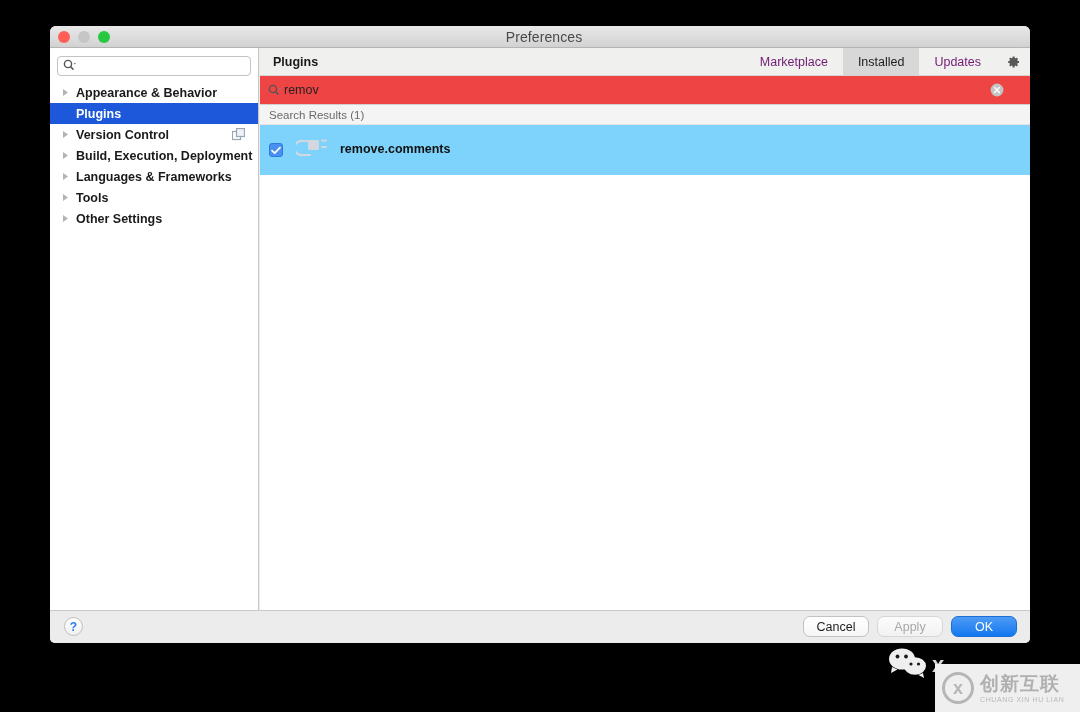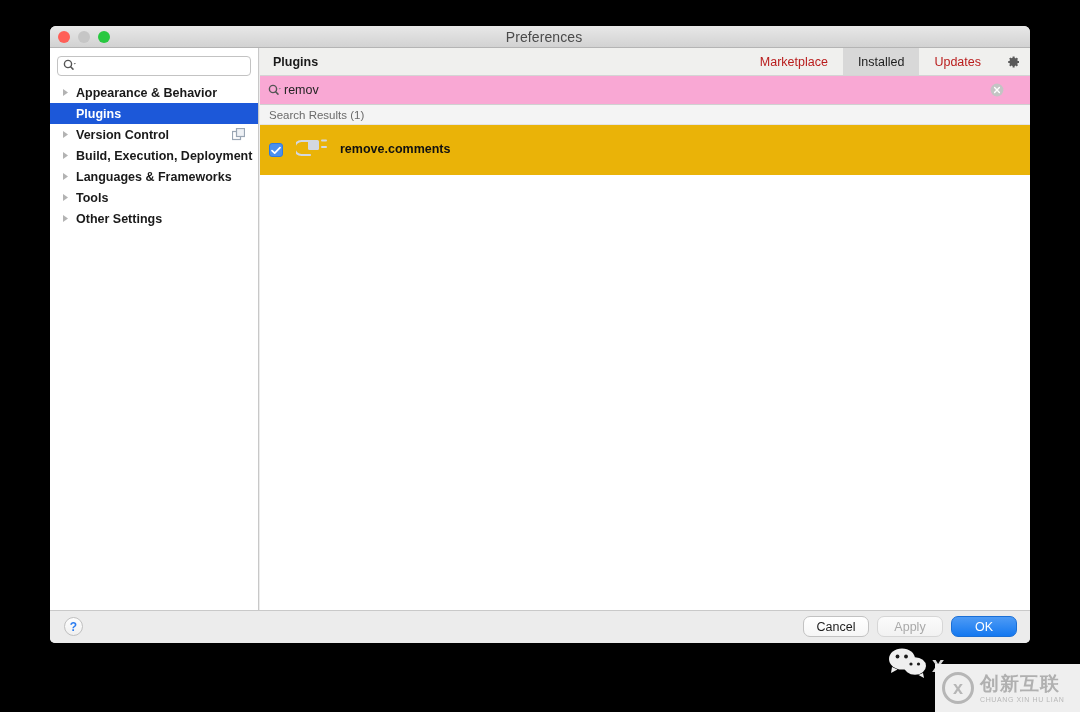--- a/index.html
+++ b/index.html
@@ -99,34 +99,34 @@
   .tabbar .panel-title {
     display: flex; align-items: center;
     padding-left: 13px;
     font-size: 12.5px; font-weight: bold; color: #1a1a1a;
   }
   .tabs { margin-left: auto; display: flex; align-items: stretch; }
   .tab {
     display: flex; align-items: center;
     padding: 0 15px;
     font-size: 12.5px;
-    color: #b91c1c;
+    color: #701a75;
     cursor: default;
   }
   .tab.active { background: #d8d8d8; color: #1d1d1d; }
   .gear-btn {
     display: flex; align-items: center; justify-content: center;
     width: 34px;
     cursor: default;
   }
 
   .searchrow {
     position: relative;
     height: 29px;
-    background: #f9a8d4;
+    background: #ef4444;
     border-bottom: 1px solid #d0d0d0;
     display: flex; align-items: center;
   }
   .searchrow .mag-wrap { padding-left: 8px; display: flex; align-items: center; }
   .search-text {
     font-size: 12.5px; color: #242424;
     margin-left: 3px;
   }
   .clear-btn {
     position: absolute; right: 26px; top: 7px;
@@ -140,21 +140,21 @@
     border-bottom: 1px solid #e4e4e4;
     display: flex; align-items: center;
     padding-left: 9px;
     font-size: 11.5px;
     color: #6a6a6a;
   }
 
   .plugin-row {
     position: relative;
     height: 50px;
-    background: #eab308;
+    background: #7dd3fc;
     display: flex; align-items: center;
     padding-left: 6px;
     cursor: default;
   }
   .checkbox {
     width: 14px; height: 14px;
     background: #4a90f0;
     border: 1px solid #2f7ae0;
     border-radius: 3px;
     display: flex; align-items: center; justify-content: center;

